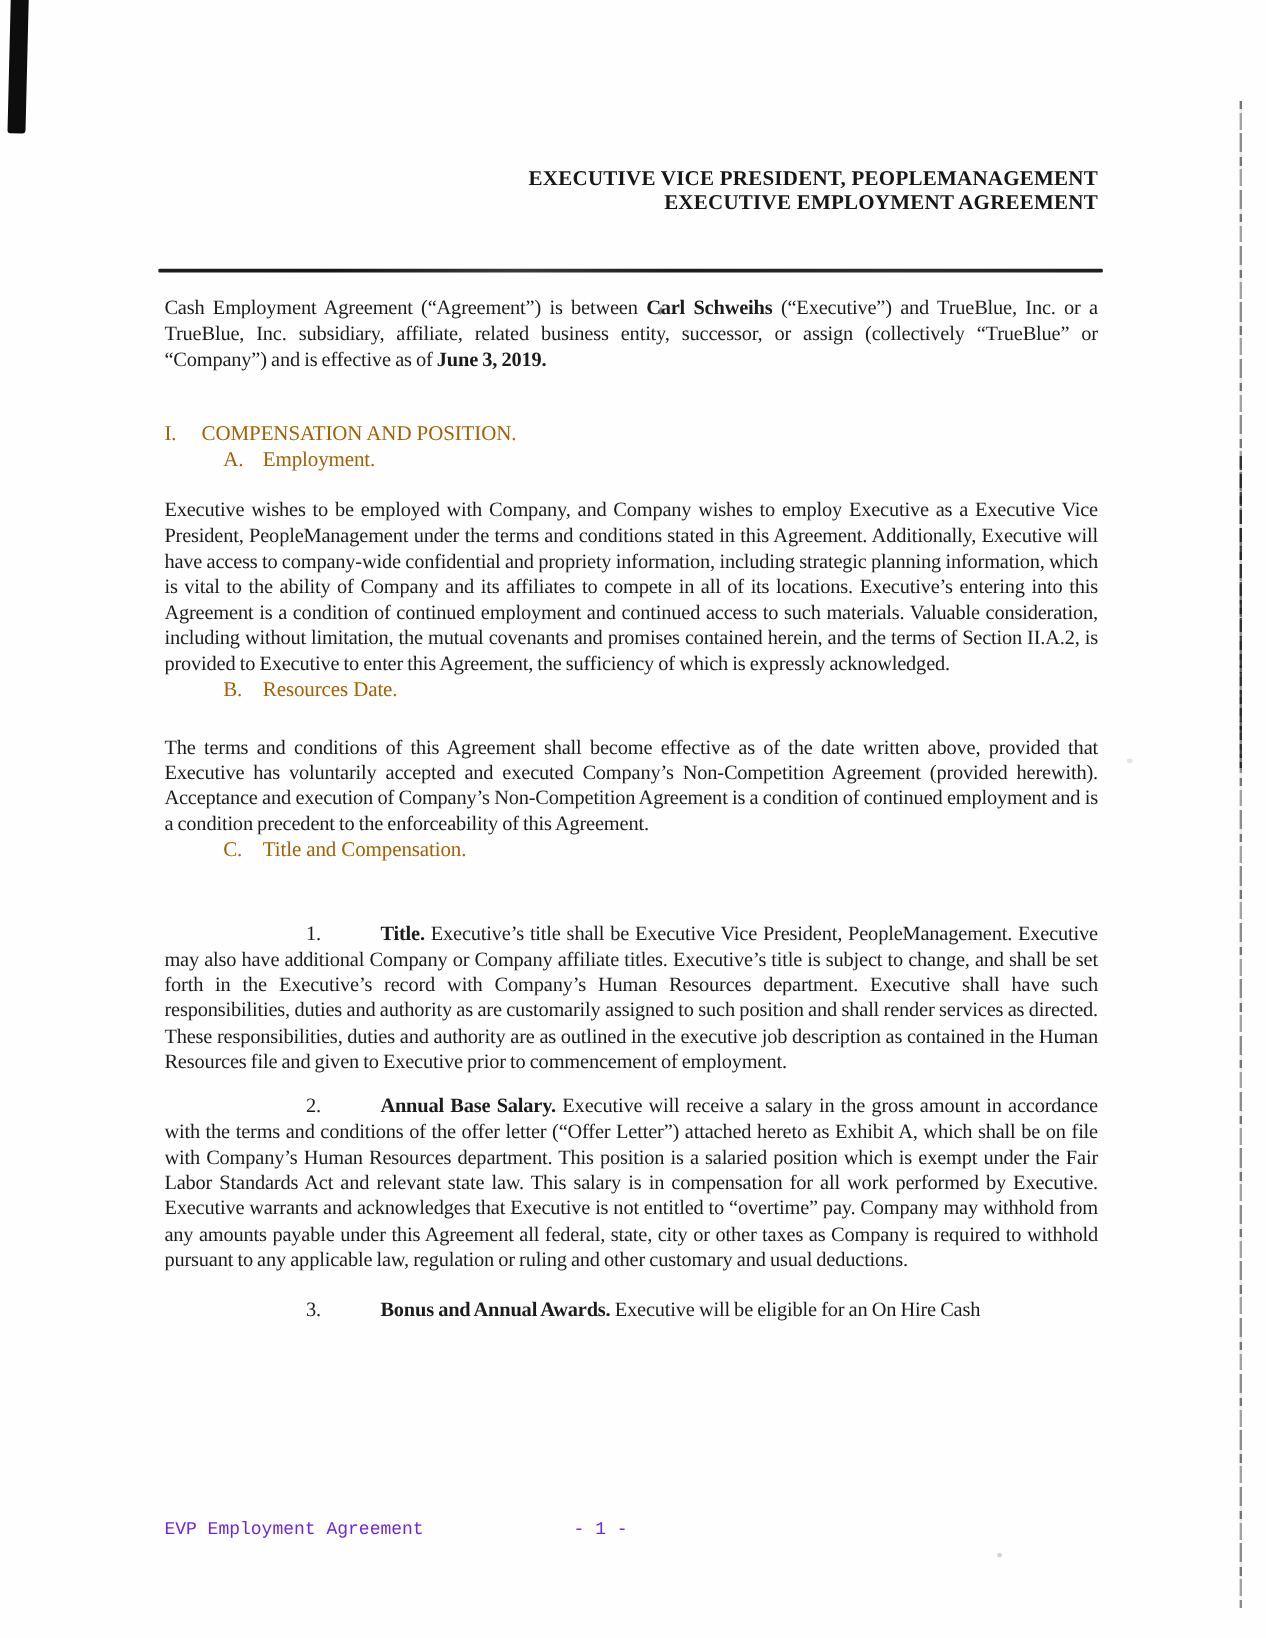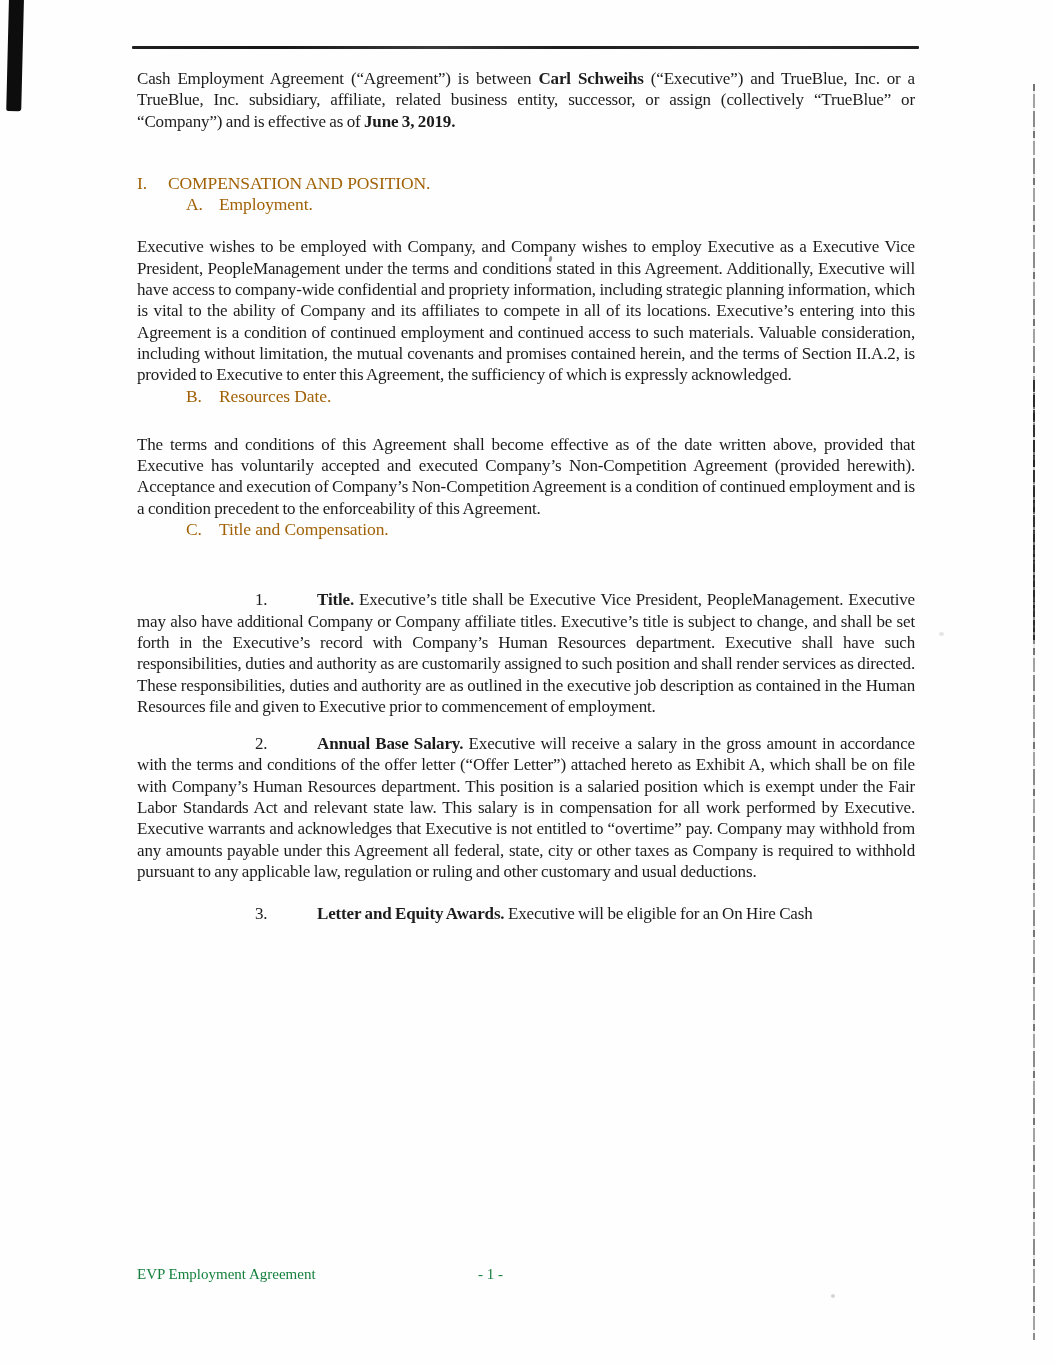--- a/index.html
+++ b/index.html
@@ -65,23 +65,23 @@
   .p-b { margin-top: 27px; }
   .sub-c { margin-top: 21px; }
   .item { text-indent: 118px; }
   .item .inum { display: inline-block; width: 62px; text-indent: 0; }
   .item-1 { margin-top: 49px; }
   .item-2 { margin-top: 16px; }
   .item-3 { margin-top: 21px; }
   .footer-left, .footer-page {
     position: absolute;
     top: 1266px;
-    font-family: Liberation Serif, serif;
+    font-family: Liberation Mono, monospace;
     font-size: 15px;
-    color: #15803d;
+    color: #6d28d9;
   }
   .footer-left { left: 137px; }
   .footer-page { left: 478px; }
   
   .artifact-topleft {
     position: absolute;
     left: 9px; top: -3px;
     width: 15px; height: 114px;
     background: #0d0d0d;
     transform: rotate(1.4deg);
@@ -132,20 +132,24 @@
 
   <div class="artifact-topleft"></div>
   <div class="artifact-right-line"></div>
   <div class="artifact-right-line-dark"></div>
   <div class="speck-1"></div>
   <div class="speck-2"></div>
   <div class="speck-3"></div>
 
   <div class="content">
 
+    <div class="doc-title">
+      <div>EXECUTIVE VICE PRESIDENT, PEOPLEMANAGEMENT</div>
+      <div>EXECUTIVE EMPLOYMENT AGREEMENT</div>
+    </div>
 
     <div class="rule"></div>
 
     <p class="para intro"><span>Cash Employment Agreement (“Agreement”) is between </span><span class="b">Carl Schweihs</span><span> (“Executive”) and TrueBlue, Inc. or a TrueBlue, Inc. subsidiary, affiliate, related business entity, successor, or assign (collectively “TrueBlue” or “Company”) and is effective as of </span><span class="b">June 3, 2019.</span></p>
 
     <h1 class="sec"><span class="sec-num">I.</span><span>COMPENSATION AND POSITION.</span></h1>
 
     <h2 class="sub sub-a"><span class="sub-label">A.</span><span>Employment.</span></h2>
 
     <p class="para p-a">Executive wishes to be employed with Company, and Company wishes to employ Executive as a Executive Vice President, PeopleManagement under the terms and conditions stated in this Agreement.  Additionally, Executive will have access to company-wide confidential and propriety information, including strategic planning information, which is vital to the ability of Company and its affiliates to compete in all of its locations.  Executive’s entering into this Agreement is a condition of continued employment and continued access to such materials.  Valuable consideration, including without limitation, the mutual covenants and promises contained herein, and the terms of Section II.A.2, is provided to Executive to enter this Agreement, the sufficiency of which is expressly acknowledged.</p>
@@ -153,20 +157,20 @@
     <h2 class="sub sub-b"><span class="sub-label">B.</span><span>Resources Date.</span></h2>
 
     <p class="para p-b">The terms and conditions of this Agreement shall become effective as of the date written above, provided that Executive has voluntarily accepted and executed Company’s Non-Competition Agreement (provided herewith).  Acceptance and execution of Company’s Non-Competition Agreement is a condition of continued employment and is a condition precedent to the enforceability of this Agreement.</p>
 
     <h2 class="sub sub-c"><span class="sub-label">C.</span><span>Title and Compensation.</span></h2>
 
     <p class="para item item-1"><span class="inum">1.</span><span class="b">Title.</span> <span>Executive’s title shall be Executive Vice President, PeopleManagement. Executive may also have additional Company or Company affiliate titles.  Executive’s title is subject to change, and shall be set forth in the Executive’s record with Company’s Human Resources department. Executive shall have such responsibilities, duties and authority as are customarily assigned to such position and shall render services as directed. These responsibilities, duties and authority are as outlined in the executive job description as contained in the Human Resources file and given to Executive prior to commencement of employment.</span></p>
 
     <p class="para item item-2"><span class="inum">2.</span><span class="b">Annual Base Salary.</span> <span>Executive will receive a salary in the gross amount in accordance with the terms and conditions of the offer letter (“Offer Letter”) attached hereto as Exhibit A, which shall be on file with Company’s Human Resources department. This position is a salaried position which is exempt under the Fair Labor Standards Act and relevant state law.  This salary is in compensation for all work performed by Executive.  Executive warrants and acknowledges that Executive is not entitled to “overtime” pay.  Company may withhold from any amounts payable under this Agreement all federal, state, city or other taxes as Company is required to withhold pursuant to any applicable law, regulation or ruling and other customary and usual deductions.</span></p>
 
-    <p class="para item item-3"><span class="inum">3.</span><span class="b">Letter and Equity Awards.</span> <span>Executive will be eligible for an On Hire Cash</span></p>
+    <p class="para item item-3"><span class="inum">3.</span><span class="b">Bonus and Annual Awards.</span> <span>Executive will be eligible for an On Hire Cash</span></p>
 
   </div>
 
   <div class="footer-left">EVP Employment Agreement</div>
   <div class="footer-page">- 1 -</div>
 
 </div>
 
 </body></html>

